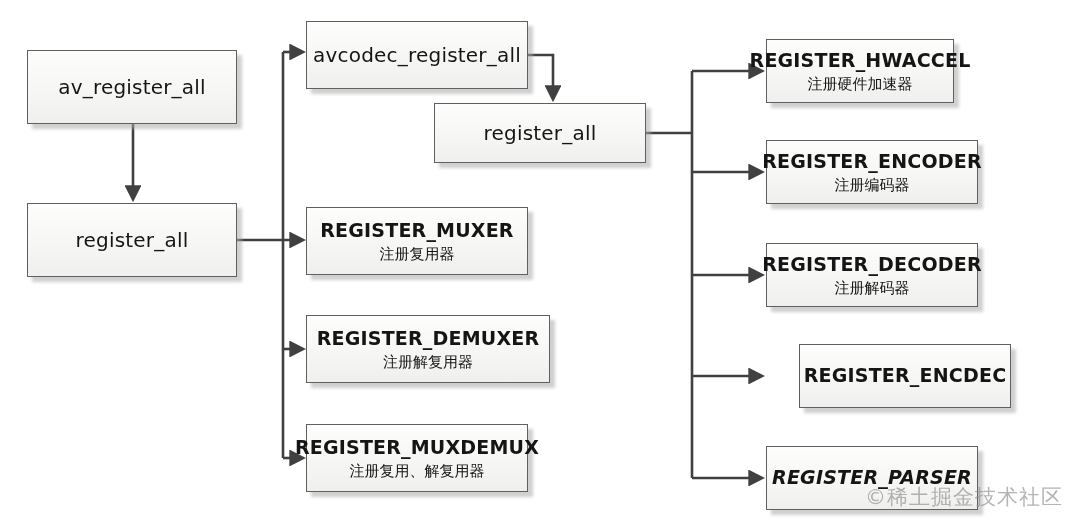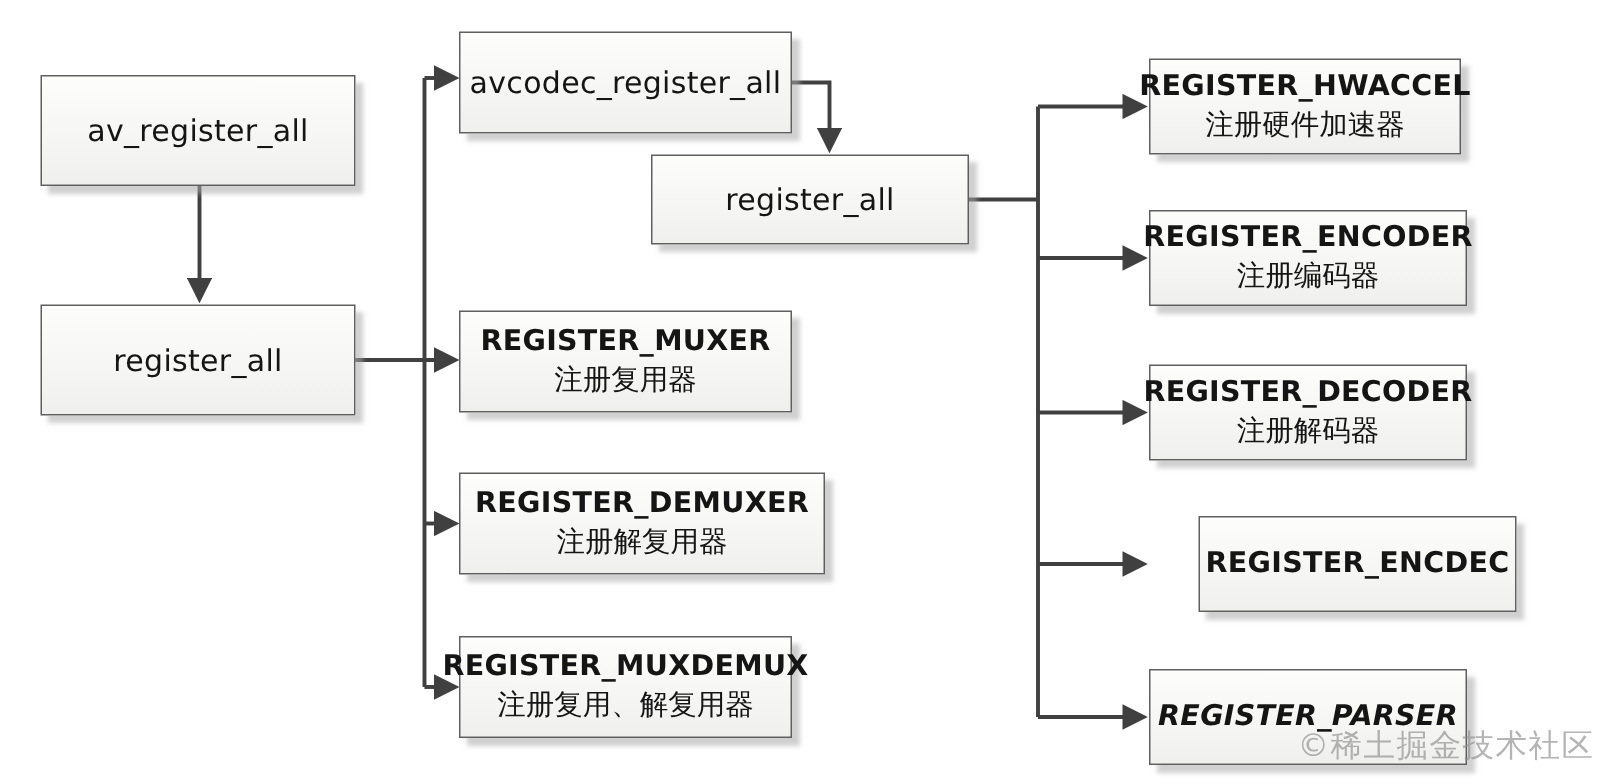--- a/index.html
+++ b/index.html
@@ -26,21 +26,21 @@
     line-height:1.25;
     padding:2px 6px;
   }
   .node .en{
     font-size:20px;
     letter-spacing:0.2px;
   }
   .node .en.caps{font-weight:bold;font-size:19px;}
   .node .zh{
     font-family:"DejaVu Serif","Liberation Serif",serif;
-    font-size:19px;
+    font-size:15px;
     margin-top:2px;
   }
   .node.break .en{
     word-break:break-all;
     width:100%;
   }
   #watermark{
     position:absolute;
     right:8px;
     top:483px;
@@ -110,21 +110,21 @@
   <div class="node" style="left:306px;top:315px;width:244px;height:68px;">
     <span class="en caps">REGISTER_DEMUXER</span>
     <span class="zh">注册解复用器</span>
   </div>
 
   <div class="node" style="left:306px;top:424px;width:222px;height:68px;">
     <span class="en caps">REGISTER_MUXDEMUX</span>
     <span class="zh">注册复用、解复用器</span>
   </div>
 
-  <div class="node" style="left:766px;top:39px;width:208px;height:64px;">
+  <div class="node" style="left:766px;top:39px;width:188px;height:64px;">
     <span class="en caps">REGISTER_HWACCEL</span>
     <span class="zh">注册硬件加速器</span>
   </div>
 
   <div class="node" style="left:766px;top:140px;width:212px;height:64px;">
     <span class="en caps">REGISTER_ENCODER</span>
     <span class="zh">注册编码器</span>
   </div>
 
   <div class="node" style="left:766px;top:243px;width:212px;height:64px;">

